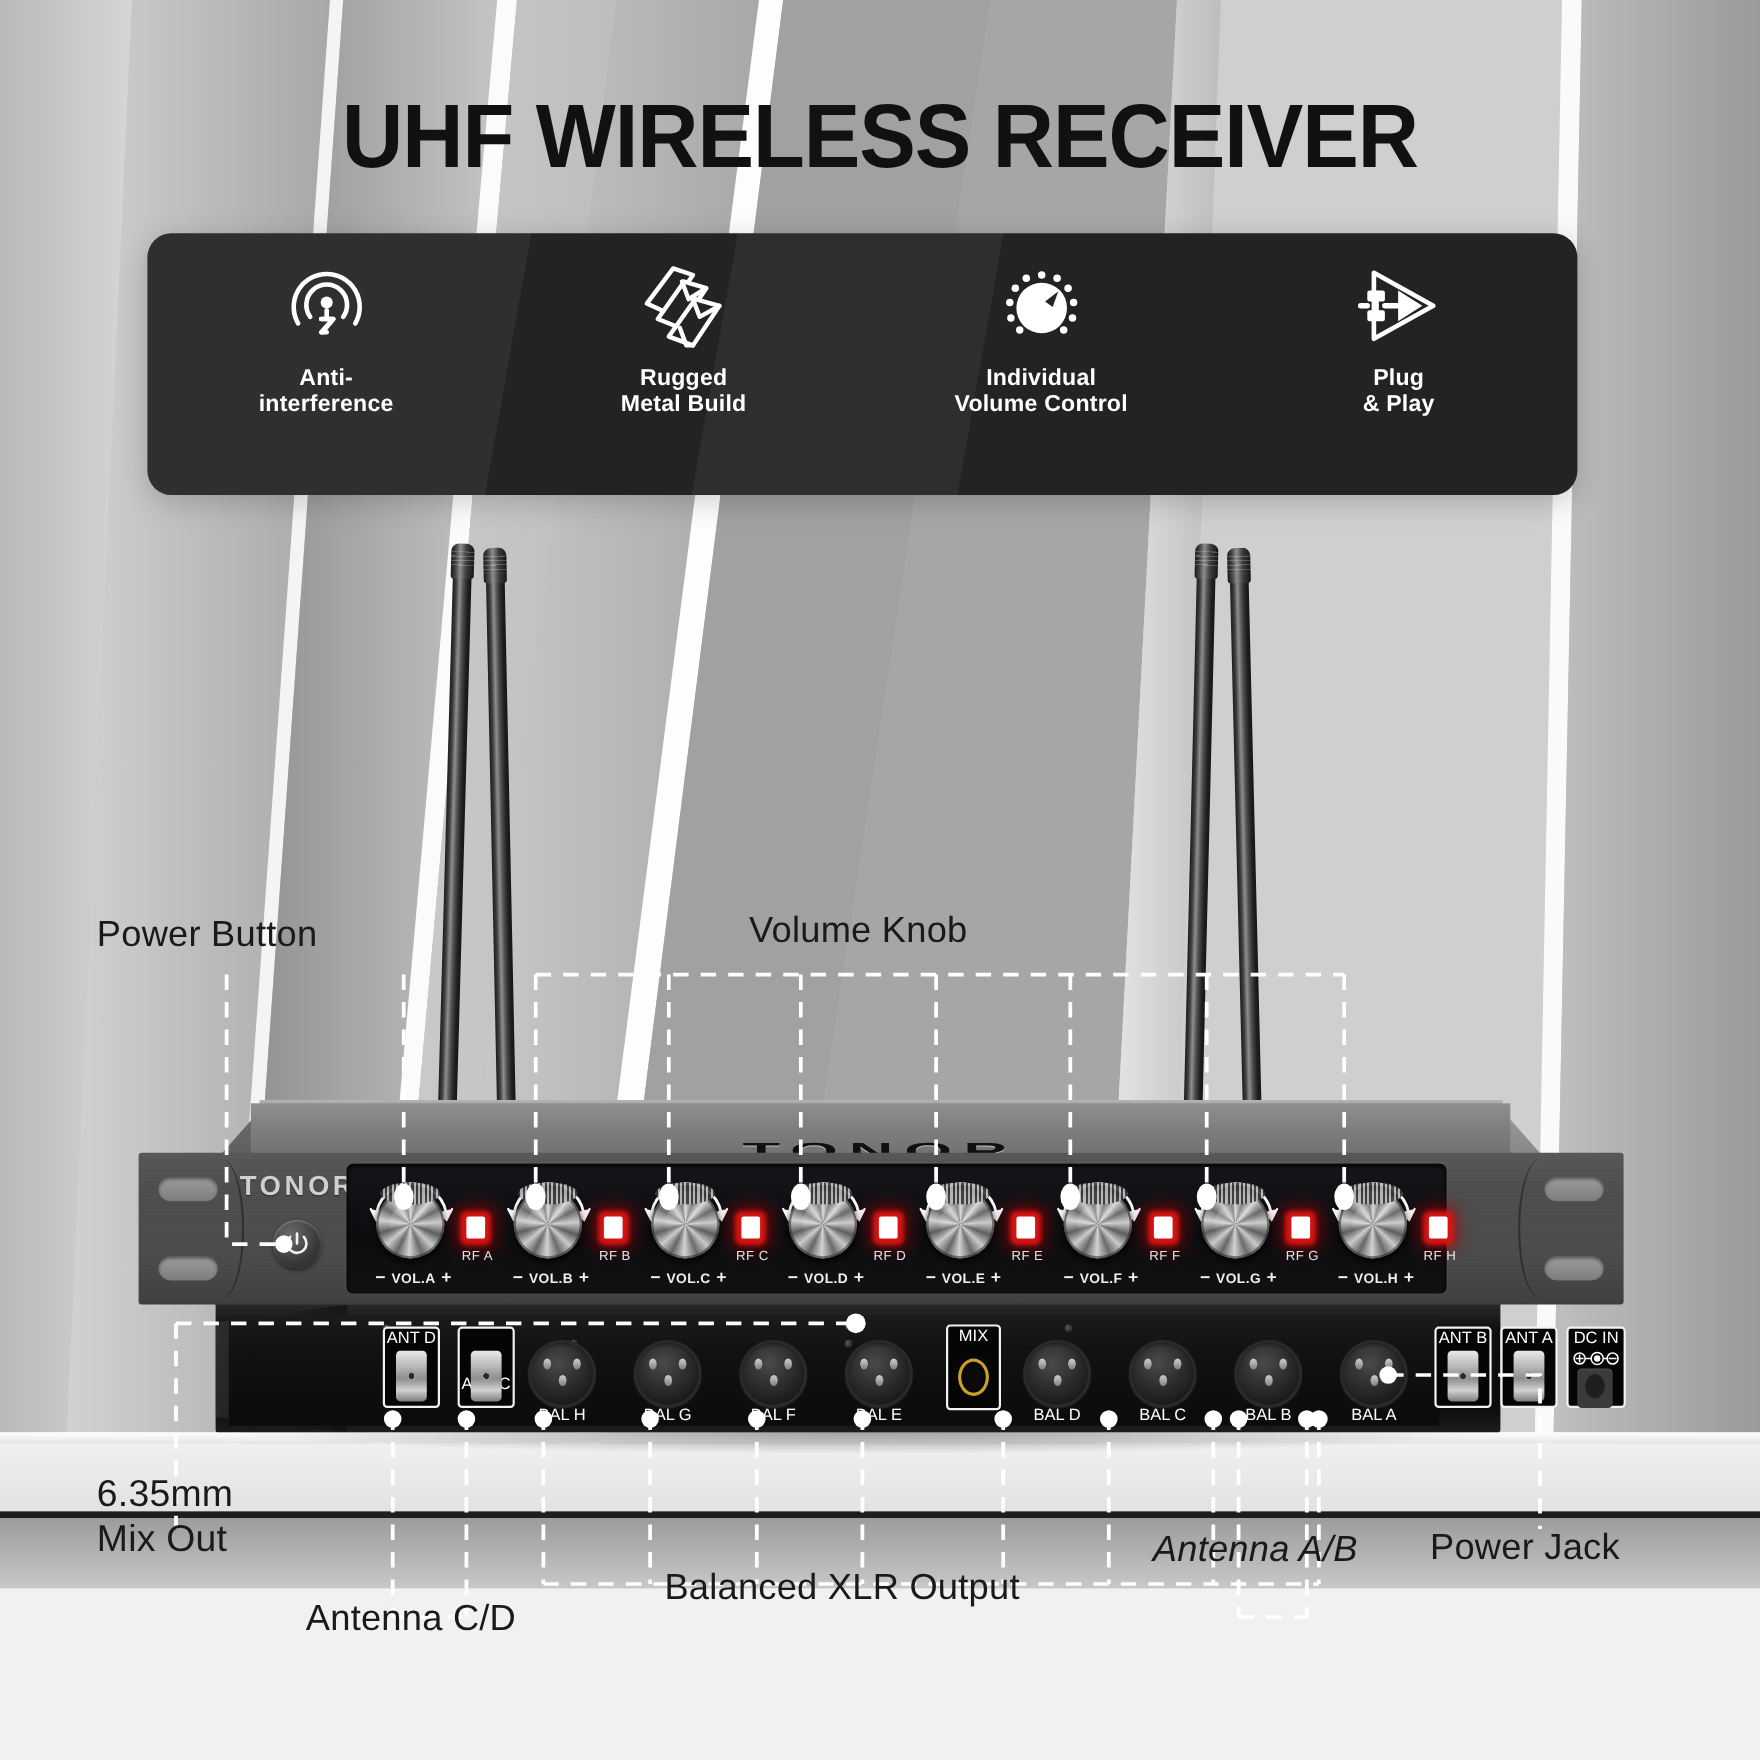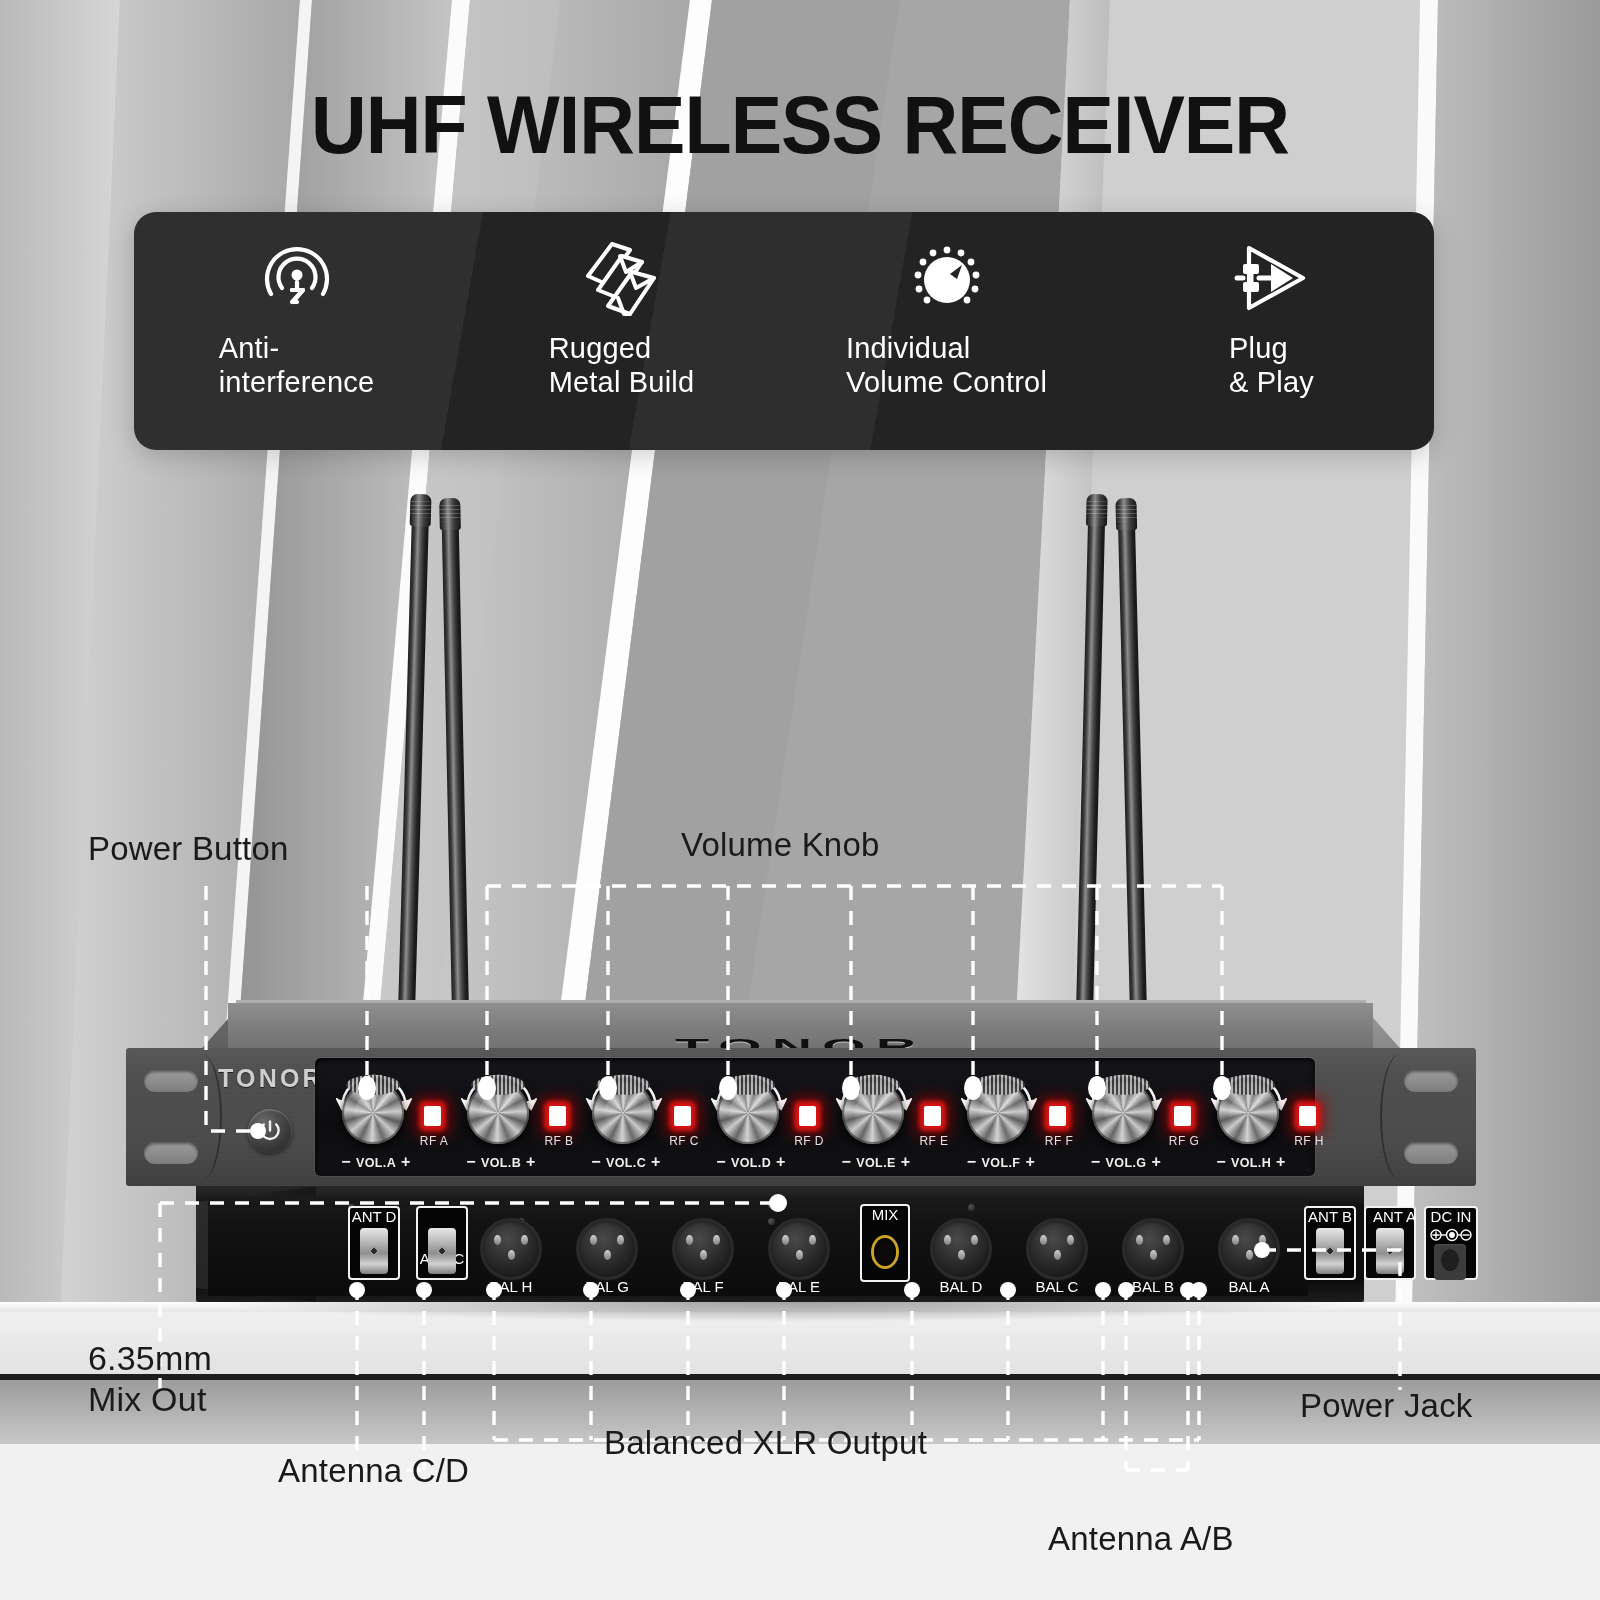--- a/index.html
+++ b/index.html
@@ -42,36 +42,36 @@
     content:""; position:absolute; inset:0; border-radius:22px; pointer-events:none;
     background:linear-gradient(100deg, rgba(255,255,255,.055) 0 26%, rgba(255,255,255,0) 26% 40%, rgba(255,255,255,.05) 40% 58%, rgba(255,255,255,0) 58%);
   }
   .feat {
     flex:1; display:flex; flex-direction:column; align-items:center; justify-content:flex-start;
     padding-top:20px; color:#fff; position:relative; z-index:2;
   }
   .feat .ic { height:92px; display:flex; align-items:center; justify-content:center; }
   .feat .ic svg { display:block; }
   .feat .lbl {
-    margin-top:8px; line-height:1.16;
-    font-size:29px; font-weight:400; letter-spacing:.2px;
+    margin-top:8px; text-align:center; line-height:1.16;
+    font-size:21px; font-weight:700; letter-spacing:.2px;
   }
   .feat .lbl span { display:block; }
 
   
   .callout {
     position:absolute; color:#1a1a1a; font-size:33px; font-weight:400;
     white-space:nowrap; z-index:8; letter-spacing:.2px;
   }
   #co-power   { left:88px;  top:830px;text-align:center; }
   #co-knob    { left:681px; top:826px; }
   #co-mix     { left:88px;  top:1338px; font-size:34px; line-height:1.22; }
   #co-antcd   { left:278px; top:1452px; }
   #co-xlr     { left:604px; top:1424px; }
-  #co-antab   { left:1048px;top:1520px; }
+  #co-antab   { left:1048px;top:1389px;font-style:italic; }
   #co-pjack   { left:1300px;top:1387px;text-align:center; }
 
   
   #dash { position:absolute; inset:0; z-index:7; pointer-events:none; }
 
   
   .ant { position:absolute; z-index:3; }
   .ant .rod {
     position:absolute; left:0; top:26px; width:100%; height:calc(100% - 26px);
     background:linear-gradient(90deg,#1d1d1d 0%,#3c3c3c 18%,#8e8e8e 38%,#4a4a4a 60%,#202020 82%,#151515 100%);
@@ -514,21 +514,21 @@
         <i class="p2"></i>
         <i class="p3"></i>
       </div>
     <div class="xlrlbl" style="left:1001px; top:82px;">BAL A</div>
 
     <div class="portbox" style="left:1096px; top:10px; width:52px; height:74px;"></div>
     <div class="portcap" style="left:1096px; top:12px; width:52px;">ANT B</div>
     <div class="bnc" style="left:1108px; top:32px; width:28px; height:46px;"></div>
 
     <div class="portbox" style="left:1156px; top:10px; width:52px; height:74px;"></div>
-    <div class="portcap" style="left:1156px; top:12px; width:52px;text-align:right;">ANT A</div>
+    <div class="portcap" style="left:1156px; top:12px; width:52px;">ANT A</div>
     <div class="bnc" style="left:1168px; top:32px; width:28px; height:46px;"></div>
 
     <div class="portbox" style="left:1216px; top:10px; width:54px; height:74px;"></div>
     <div class="portcap" style="left:1216px; top:12px; width:54px;">DC IN</div>
     <div style="position:absolute; left:1220px; top:32px; width:46px; height:14px;">
       <svg width="46" height="14" viewBox="0 0 46 14" fill="none" stroke="#fff" stroke-width="1.4">
         <circle cx="8" cy="7" r="5"></circle>
           <path d="M8 3.4 L8 10.6 M4.4 7 L11.6 7"></path>
         <path d="M13 7 L19 7"></path>
         <circle cx="24" cy="7" r="5.5"></circle>

